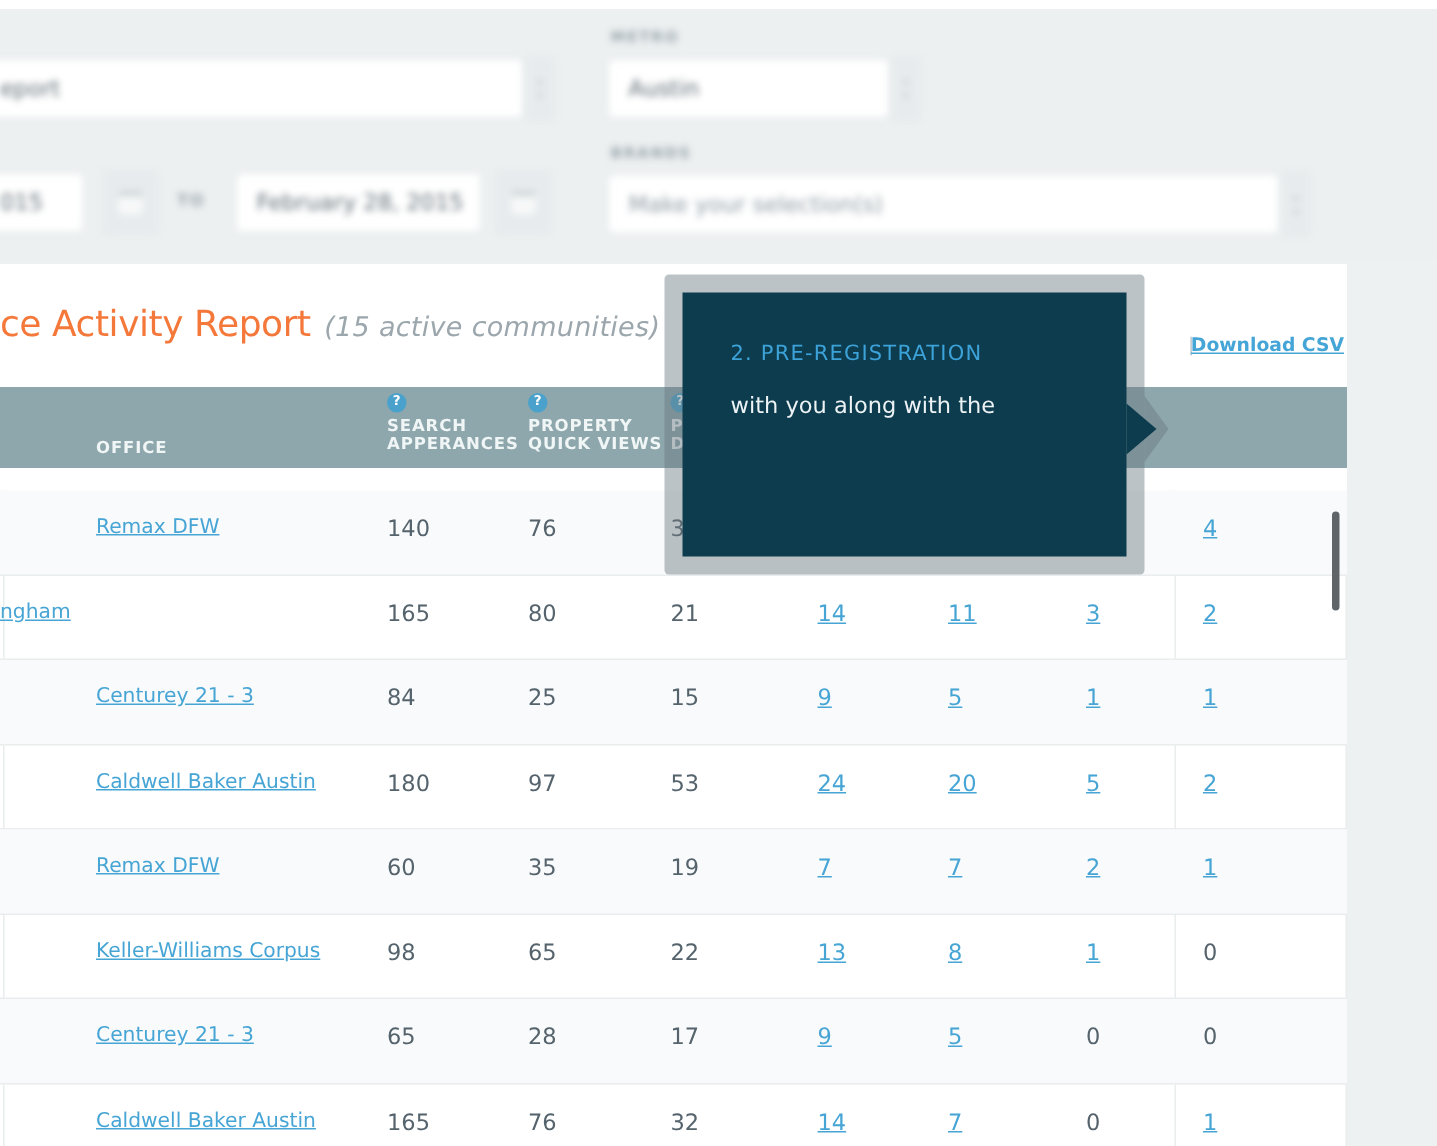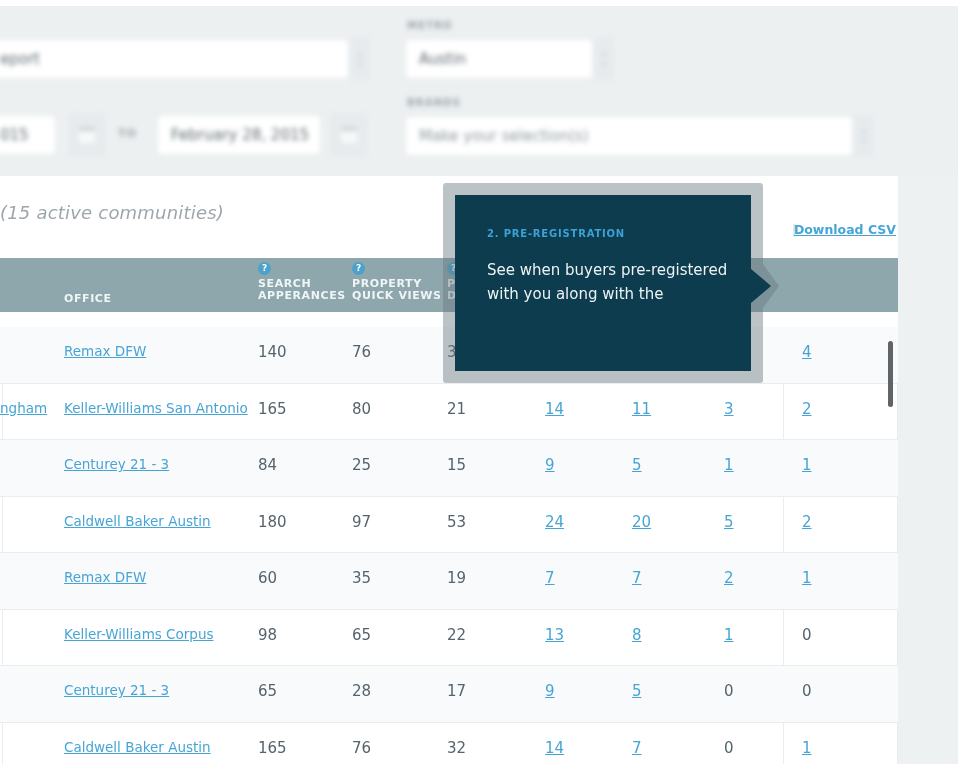--- a/index.html
+++ b/index.html
@@ -63,21 +63,21 @@
   
   .scroll-thumb{position:absolute;left:888px;top:341px;width:5px;height:66px;background:#5f6468;border-radius:3px;cursor:pointer;}
 
   
   .tt-halo{position:absolute;left:443px;top:183px;width:320px;height:200px;background:rgba(106,121,128,0.45);border-radius:3px;}
   .tt-arrow-halo{position:absolute;left:763px;top:264px;width:0;height:0;
     border-top:22px solid transparent;border-bottom:22px solid transparent;border-left:16px solid rgba(106,121,128,0.45);}
   .tt-box{position:absolute;left:455px;top:195px;width:296px;height:176px;background:#0c3c4e;}
   .tt-arrow{position:absolute;left:751px;top:269px;width:0;height:0;
     border-top:17px solid transparent;border-bottom:17px solid transparent;border-left:20px solid #0c3c4e;}
-  .tt-title{position:absolute;left:487px;top:228px;font-size:10px;font-weight:bold;letter-spacing:.8px;color:#3ca2d8;}
+  .tt-title{position:absolute;left:487px;top:228px;font-size:14px;font-weight:normal;letter-spacing:.8px;color:#3ca2d8;}
   .tt-body{position:absolute;left:487px;top:258px;font-size:15px;line-height:24px;color:#edf2f4;}
   .tt-body span{display:block;}
 </style>
 </head>
 <body>
 
 <div class="top-strip"></div>
 
 <div class="filters">
   <div class="filters-inner">
@@ -121,20 +121,21 @@
       <span>▴</span>
       <span>▾</span>
     </div>
 
   </div>
 </div>
 
 <div class="card">
 
   <div class="title-row">
+    <span class="title">ce Activity Report</span>
     <span class="subtitle">(15 active communities)</span>
   </div>
 
   <span class="lnk lnk-partial">port</span>
   <span class="lnk-sep">|</span>
   <span class="lnk lnk-dcsv">Download CSV</span>
 
   <div class="thead">
     <span class="th-office">OFFICE</span>
 
@@ -168,21 +169,20 @@
     <span class="cell c-office link">Remax DFW</span>
     <span class="cell c-search num">140</span>
     <span class="cell c-quick num">76</span>
     <span class="cell c-detail num">3</span>
 
     <span class="cell c-prereg link">4</span>
   </div>
 
   <div class="trow">
     <span class="cell c-community link">ngham</span>
-    <span class="cell c-office link">Keller-Williams San Antonio</span>
     <span class="cell c-search num">165</span>
     <span class="cell c-quick num">80</span>
     <span class="cell c-detail num">21</span>
     <span class="cell c-m1 link">14</span>
     <span class="cell c-m2 link">11</span>
     <span class="cell c-m3 link">3</span>
     <span class="cell c-prereg link">2</span>
   </div>
 
   <div class="trow">
@@ -261,16 +261,15 @@
 
 <div class="scroll-thumb"></div>
 
 <div>
   <div class="tt-halo"></div>
   <div class="tt-arrow-halo"></div>
   <div class="tt-box"></div>
   <div class="tt-arrow"></div>
   <div class="tt-title">2. PRE-REGISTRATION</div>
   <div class="tt-body">
-    <span>See when buyers pre-registered</span>
     <span>with you along with the</span>
   </div>
 </div>
 
 </body></html>

